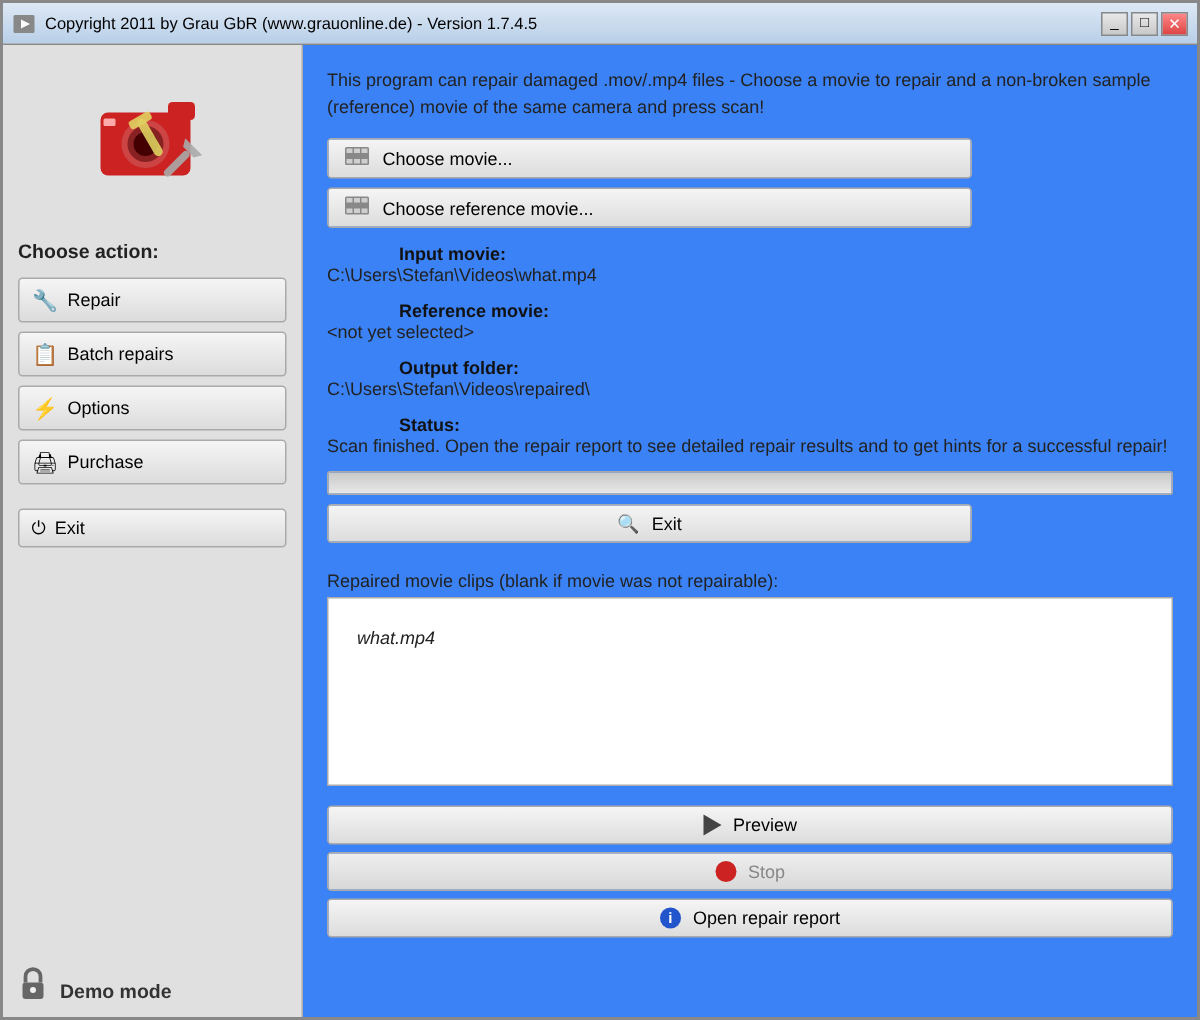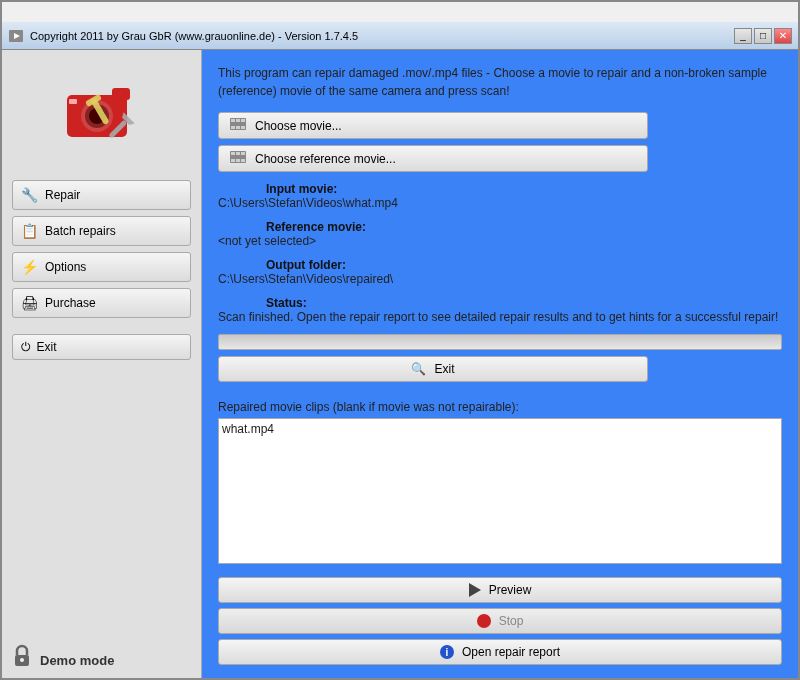--- a/index.html
+++ b/index.html
@@ -20,21 +20,20 @@
       flex-direction: column;
     }
     .title-bar {
       background: linear-gradient(to bottom, #dde8f5, #b8cfe8);
       height: 28px;
       display: flex;
       align-items: center;
       padding: 0 6px;
       border-bottom: 1px solid #888;
       flex-shrink: 0;
-      margin-top: 20px;
     }
     .title-bar-icon {
       width: 16px;
       height: 16px;
       margin-right: 6px;
       flex-shrink: 0;
     }
     .title-bar-text {
       font-size: 11px;
       color: #000;
@@ -206,28 +205,29 @@
       gap: 8px;
       margin-bottom: 12px;
     }
     .repaired-label {
       font-size: 12px;
       color: #222;
       margin-bottom: 4px;
     }
     .repaired-textarea {
       width: 100%;
-      height: 146px;
+      height: 126px;
       border: 1px solid #aaa;
       background: #fff;
-      padding: 3px;
+      padding: 19px;
       font-size: 12px;
       font-family: inherit;
       resize: none;
       color: #222;
+      font-style: italic;
     }
     .bottom-btns {
       margin-top: 10px;
       display: flex;
       flex-direction: column;
       gap: 5px;
     }
     .action-btn {
       display: flex;
       align-items: center;
@@ -315,20 +315,21 @@
             <rect x="-3" y="-18" width="6" height="28" rx="3" fill="#e0d060" opacity="0.9"></rect>
             <rect x="-8" y="-20" width="16" height="6" rx="2" fill="#e0d060" opacity="0.9"></rect>
           </g>
           <g transform="translate(58, 62) rotate(45)">
             <rect x="-2.5" y="-15" width="5" height="22" rx="2.5" fill="#aaaaaa" opacity="0.9"></rect>
             <polygon points="-5,-15 5,-15 8,-20 -8,-20" fill="#aaaaaa" opacity="0.9"></polygon>
           </g>
         </svg>
       </div>
 
+      <div class="choose-action-label">Choose action:</div>
 
       <button class="sidebar-btn">
         <span class="btn-icon">🔧</span>
         <span>Repair</span>
       </button>
       <button class="sidebar-btn">
         <span class="btn-icon">📋</span>
         <span>Batch repairs</span>
       </button>
       <button class="sidebar-btn">

